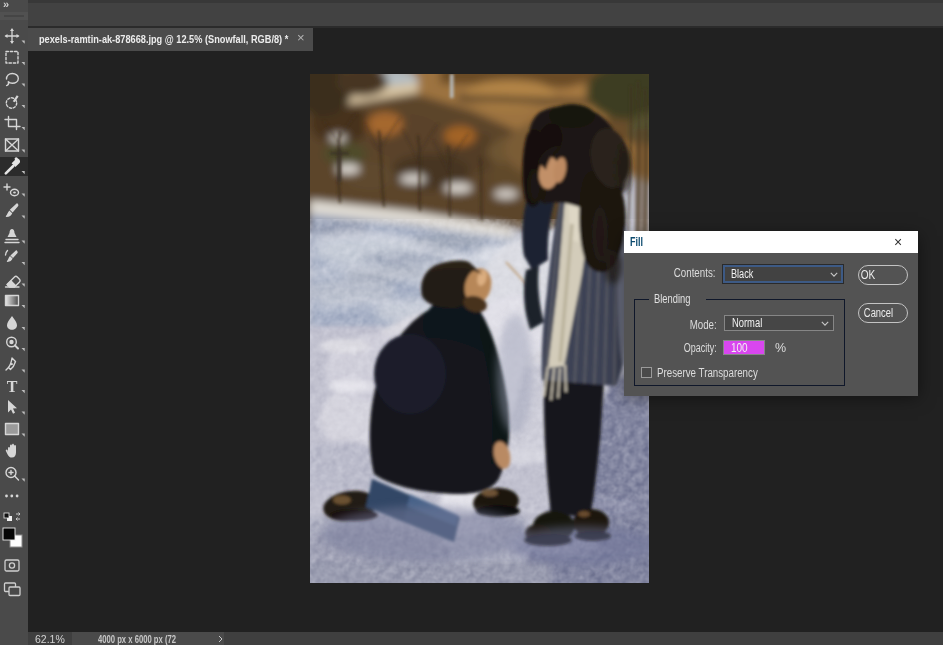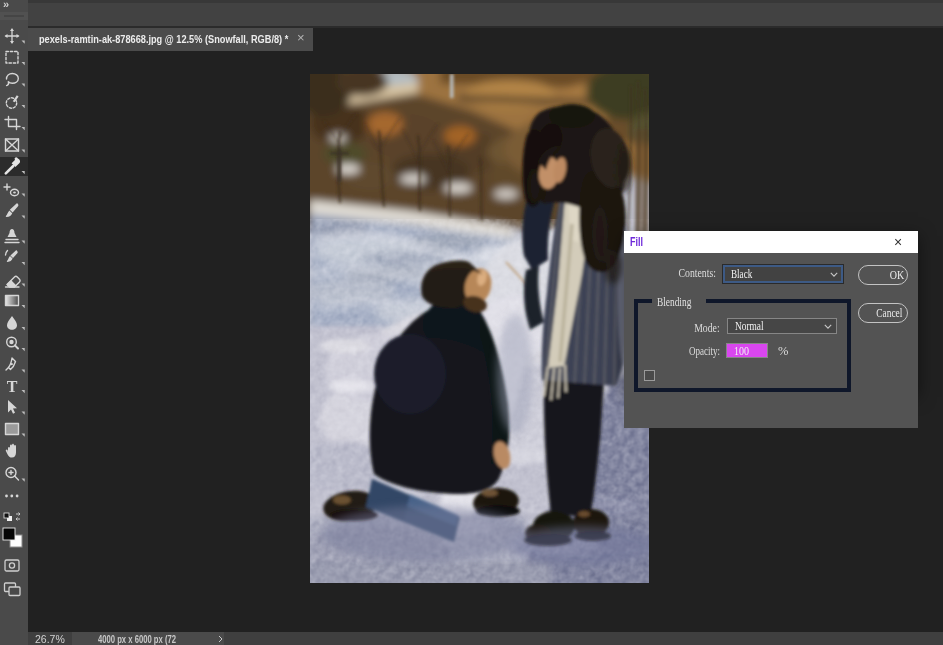--- a/index.html
+++ b/index.html
@@ -23,28 +23,28 @@
   #status{left:28px;top:632px;width:915px;height:13px;background:#3f3f3f;color:#d2d2d2;font-size:10.5px;}
   #status .zoom{position:absolute;left:7px;top:1px;}
   #status .box{position:absolute;left:43.5px;top:0;width:152px;height:13px;background:#4a4a4a;font-weight:bold;}
   #status .box .txt{position:absolute;left:26px;top:1px;color:#c9c9c9;}
   
   #photo{left:310px;top:74px;width:339px;height:509px;}
   
   #dlg{left:624px;top:231px;width:294px;height:161px;z-index:20;
        box-shadow:0 5px 16px rgba(0,0,0,.5);}
   #dlg .title{position:absolute;left:0;top:0;width:100%;height:22px;background:#fff;}
-  #dlg .title .cap{position:absolute;left:6px;top:4px;font-size:12px;font-weight:bold;color:#6d28d9;}
+  #dlg .title .cap{position:absolute;left:6px;top:4px;font-size:12px;font-weight:bold;color:#0c4a6e;}
   #dlg .title .close{position:absolute;left:270px;top:3px;font-size:14px;color:#333;}
-  #dlg .body{position:absolute;left:0;top:22px;width:100%;height:175px;background:#535353;font-family:Liberation Serif, serif;}
+  #dlg .body{position:absolute;left:0;top:22px;width:100%;height:143px;background:#535353;}
   .lbl{position:absolute;color:#dcdcdc;font-size:12.5px;text-align:right;}
   .dd{position:absolute;background:#424242;color:#f2f2f2;font-size:12.5px;}
   .pill{position:absolute;width:48px;height:18px;border:1px solid #c3c3c3;border-radius:10px;
-        color:#ececec;font-size:12.5px;text-align:right;line-height:18px;}
-  #grp{position:absolute;left:10px;top:46px;width:209px;height:85px;border:4px solid #0f172a;}
+        color:#ececec;font-size:12.5px;text-align:left;line-height:18px;}
+  #grp{position:absolute;left:10px;top:46px;width:209px;height:85px;border:1px solid #0f172a;}
   #grp .cap{position:absolute;left:14px;top:-8px;background:#535353;padding:0 5px;font-size:12px;color:#e0e0e0;}
   .chevr{position:absolute;width:10px;height:6px;}
   .s{display:inline-block;font-style:normal;}
   .sl{transform:scaleX(0.78);transform-origin:left center;}
   .sr{transform:scaleX(0.78);transform-origin:right center;}
   .sc{transform:scaleX(0.80);transform-origin:center center;}
 </style>
 </head>
 <body>
 
@@ -454,25 +454,26 @@
         <svg class="chevr" style="left:96px;top:5px;width:8px;height:5px;" viewBox="0 0 10 6">
             <polyline points="1,1 5,5 9,1" fill="none" stroke="#c8c8c8" stroke-width="1.4"></polyline>
           </svg>
       </div>
       <div class="lbl" style="left:20px;top:41px;width:62px;"><i class="s sr" style="transform:scaleX(0.72);">Opacity:</i></div>
       <div class="dd" style="left:88px;top:39.5px;width:40px;height:13px;border:1px solid #868686;background:#d946ef;">
           <span style="position:absolute;left:7px;top:0px;"><i class="s sl" style="transform:scaleX(0.8);">100</i></span>
         </div>
       <div class="lbl" style="left:140px;top:41px;width:20px;text-align:left;">%</div>
       <div style="position:absolute;left:6px;top:66.5px;width:9px;height:9px;border:1px solid #9a9a9a;background:#4a4a4a;"></div>
+      <div class="lbl" style="left:22px;top:66px;width:180px;text-align:left;font-size:12.5px;"><i class="s sl">Preserve Transparency</i></div>
     </div>
   </div>
 </div>
 
 <div class="abs" id="status">
-  <span class="zoom">26.7%</span>
+  <span class="zoom">62.1%</span>
   <div class="box">
     <span class="txt"><i class="s sl" style="transform:scaleX(0.73);">4000 px x 6000 px (72 ppi)</i></span>
     <svg style="position:absolute;left:146px;top:2.5px;" width="5" height="8" viewBox="0 0 5 8">
         <polyline points="1,1 4,4 1,7" fill="none" stroke="#c9c9c9" stroke-width="1"></polyline>
       </svg>
   </div>
 </div>
 
 </body></html>

